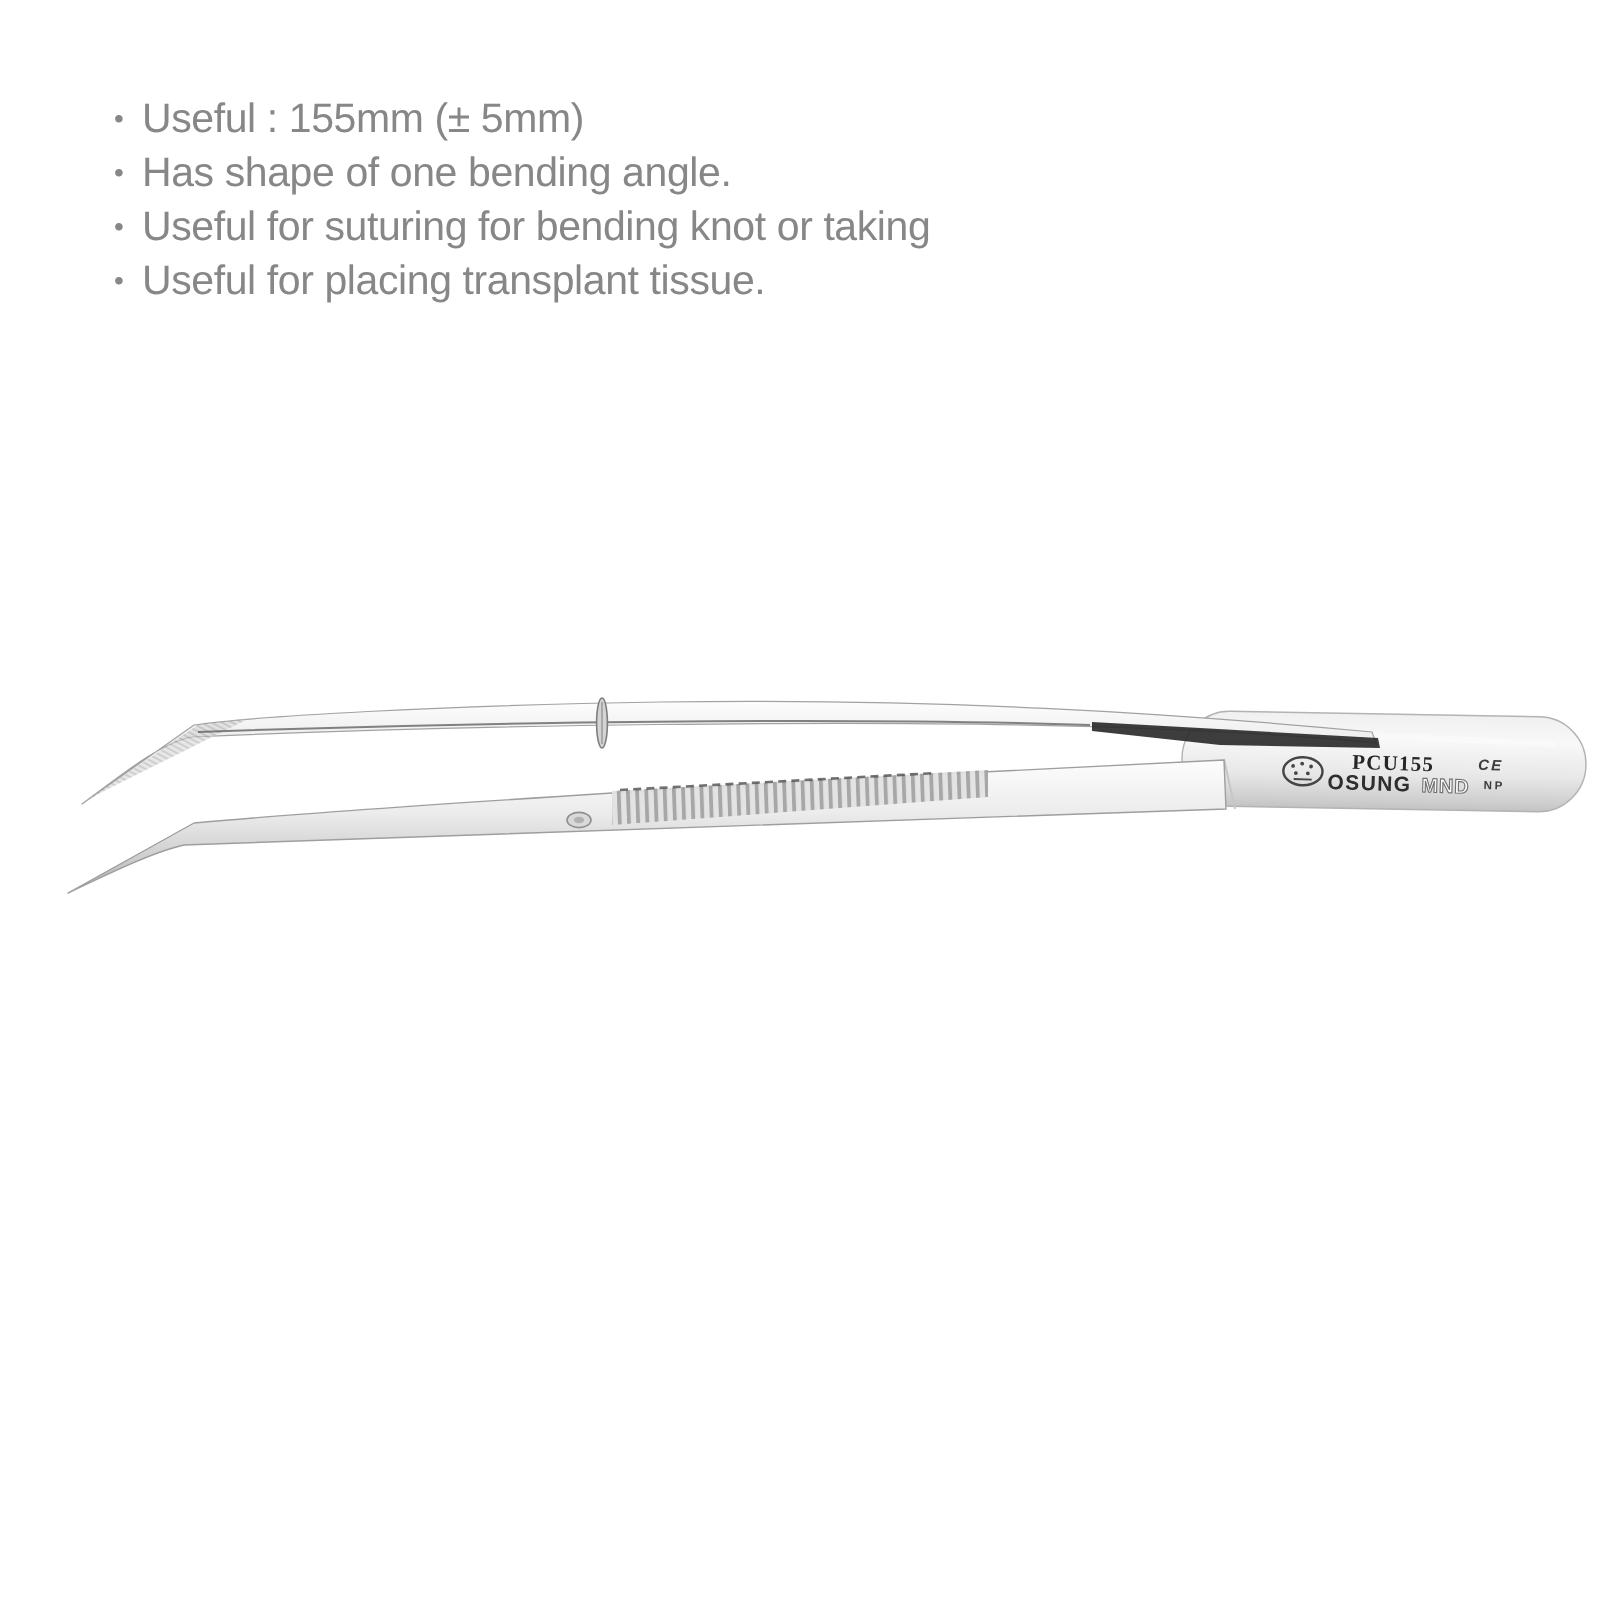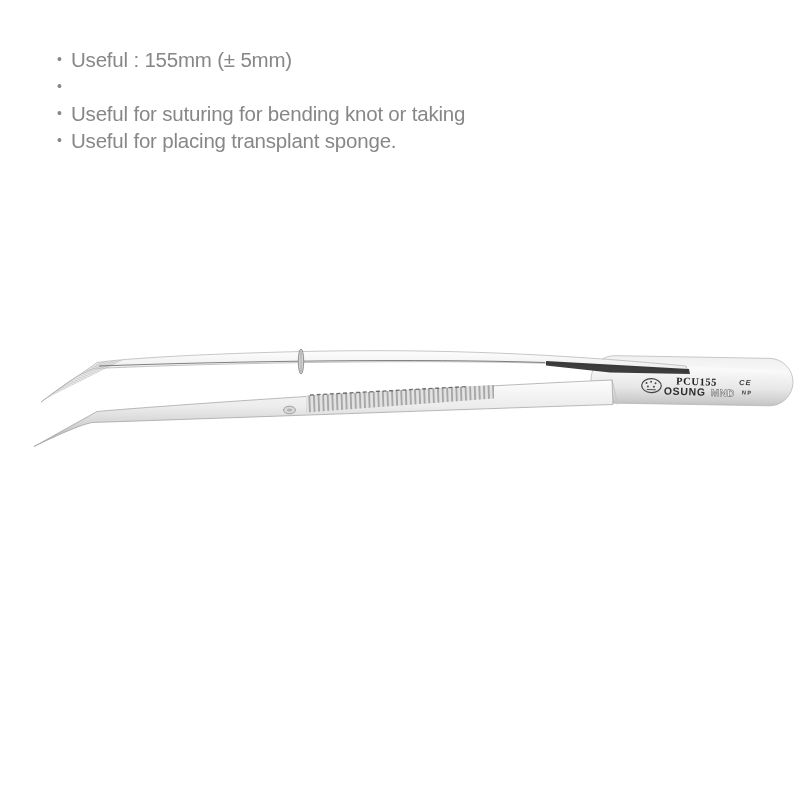--- a/index.html
+++ b/index.html
@@ -52,28 +52,29 @@
 
 <div class="canvas">
 
   <div class="features">
     <div class="feature-line">
       <span class="bullet">•</span>
       <span class="ftext">Useful : 155mm (± 5mm)</span>
     </div>
     <div class="feature-line">
       <span class="bullet">•</span>
+      <span class="ftext">Has shape of one bending angle.</span>
     </div>
     <div class="feature-line">
       <span class="bullet">•</span>
       <span class="ftext">Useful for suturing for bending knot or taking</span>
     </div>
     <div class="feature-line">
       <span class="bullet">•</span>
-      <span class="ftext">Useful for placing transplant sponge.</span>
+      <span class="ftext">Useful for placing transplant tissue.</span>
     </div>
   </div>
 
   <svg class="tweezers-svg" viewBox="0 0 800 800" xmlns="http://www.w3.org/2000/svg">
     <defs>
       <linearGradient id="gArm" x1="0" y1="0" x2="0" y2="1">
         <stop offset="0" stop-color="#fdfdfd"></stop>
         <stop offset="0.4" stop-color="#ececec"></stop>
         <stop offset="0.72" stop-color="#cfcfcf"></stop>
         <stop offset="0.9" stop-color="#b9b9b9"></stop>

